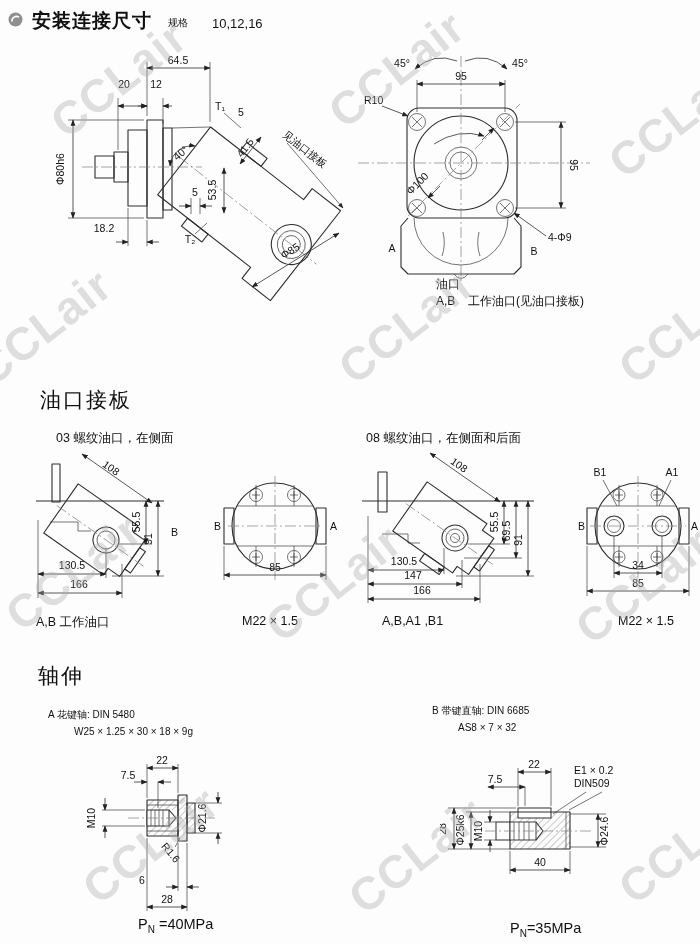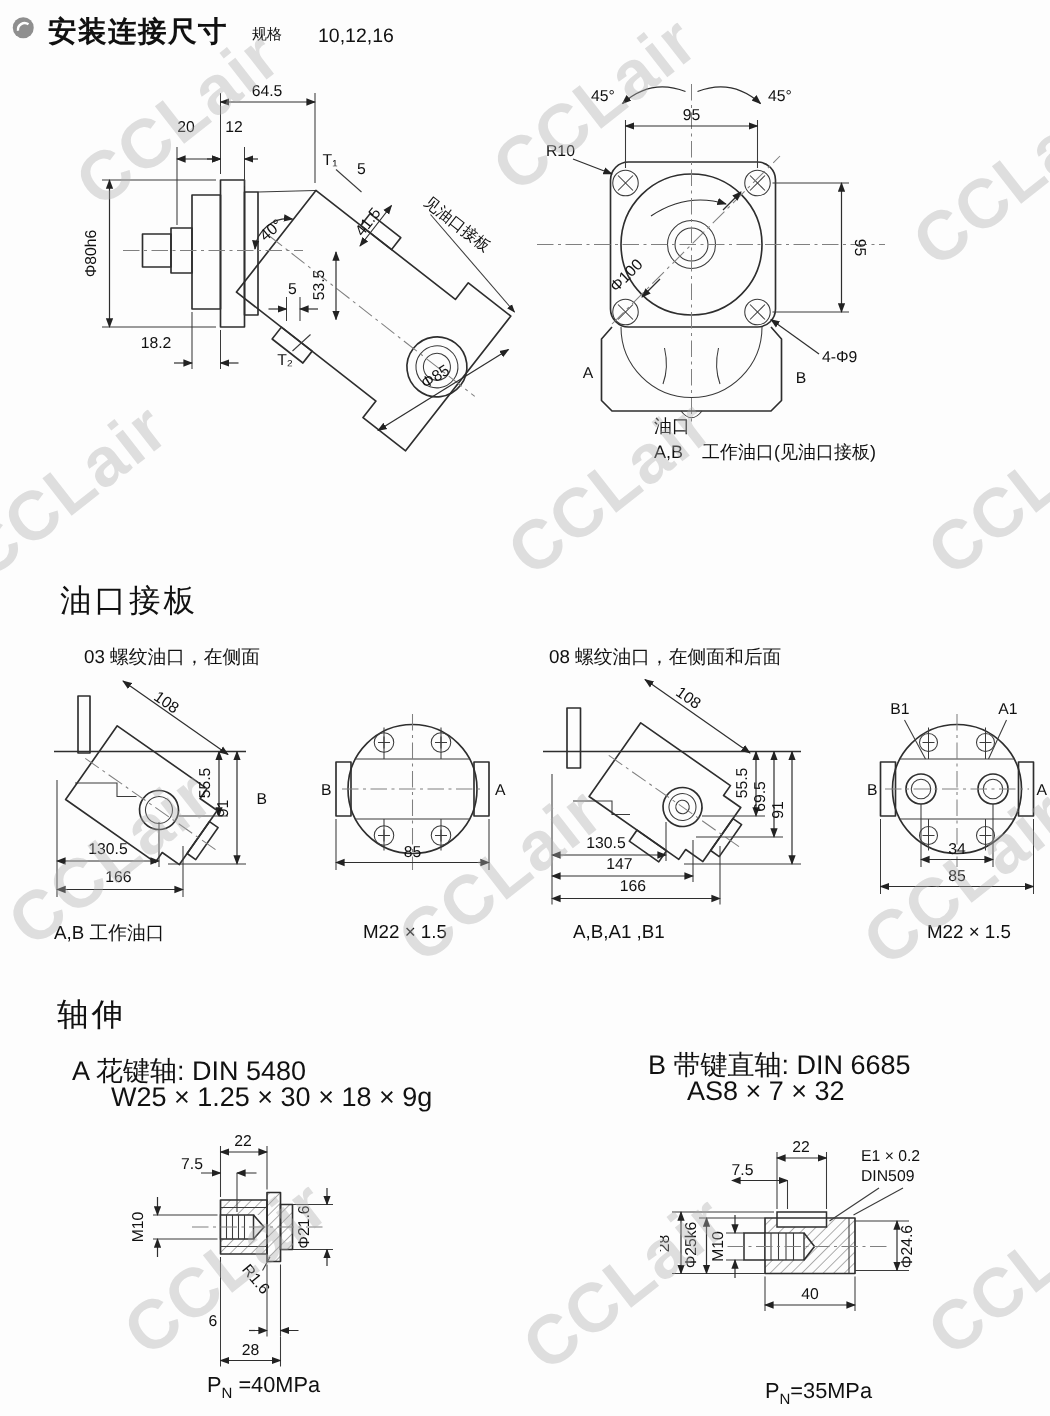--- a/index.html
+++ b/index.html
@@ -12,21 +12,21 @@
   svg .tn{stroke:#3a3a3a;stroke-width:.7;fill:none}
   svg .dm{stroke:#2e2e2e;stroke-width:.8;fill:none}
   svg .cl{stroke:#808080;stroke-width:.7;fill:none;stroke-dasharray:11 3 2 3}
   svg text{font-family:"Liberation Sans","DejaVu Sans",sans-serif;font-size:10.5px;fill:#111}
   .header{position:absolute;left:8px;top:8px;display:flex;align-items:center;z-index:2}
   .header .title{font-size:19px;font-weight:700;letter-spacing:1px;margin-left:9px}
   .header .spec-label{font-size:10px;margin-left:16px;position:relative;top:2px}
   .header .spec-value{font-size:13px;margin-left:24px;position:relative;top:2px}
   .sec-title{position:absolute;font-size:21px;letter-spacing:2px;z-index:2}
   .sub{position:absolute;font-size:12.5px;z-index:2}
-  .sub2{position:absolute;font-size:18px;line-height:17px;z-index:2}
+  .sub2{position:absolute;font-size:10px;line-height:17px;z-index:2}
   .sub2 .ind{margin-left:26px}
   .cap{position:absolute;font-size:12.5px;z-index:2}
   .notes{position:absolute;left:436px;top:276px;font-size:12px;line-height:16.5px;z-index:2}
   .notes .k{display:inline-block;min-width:32px}
   .pn{position:absolute;font-size:14.5px;z-index:2;white-space:pre}
   .pn sub{font-size:10px}
 </style>
 </head>
 <body>
 

